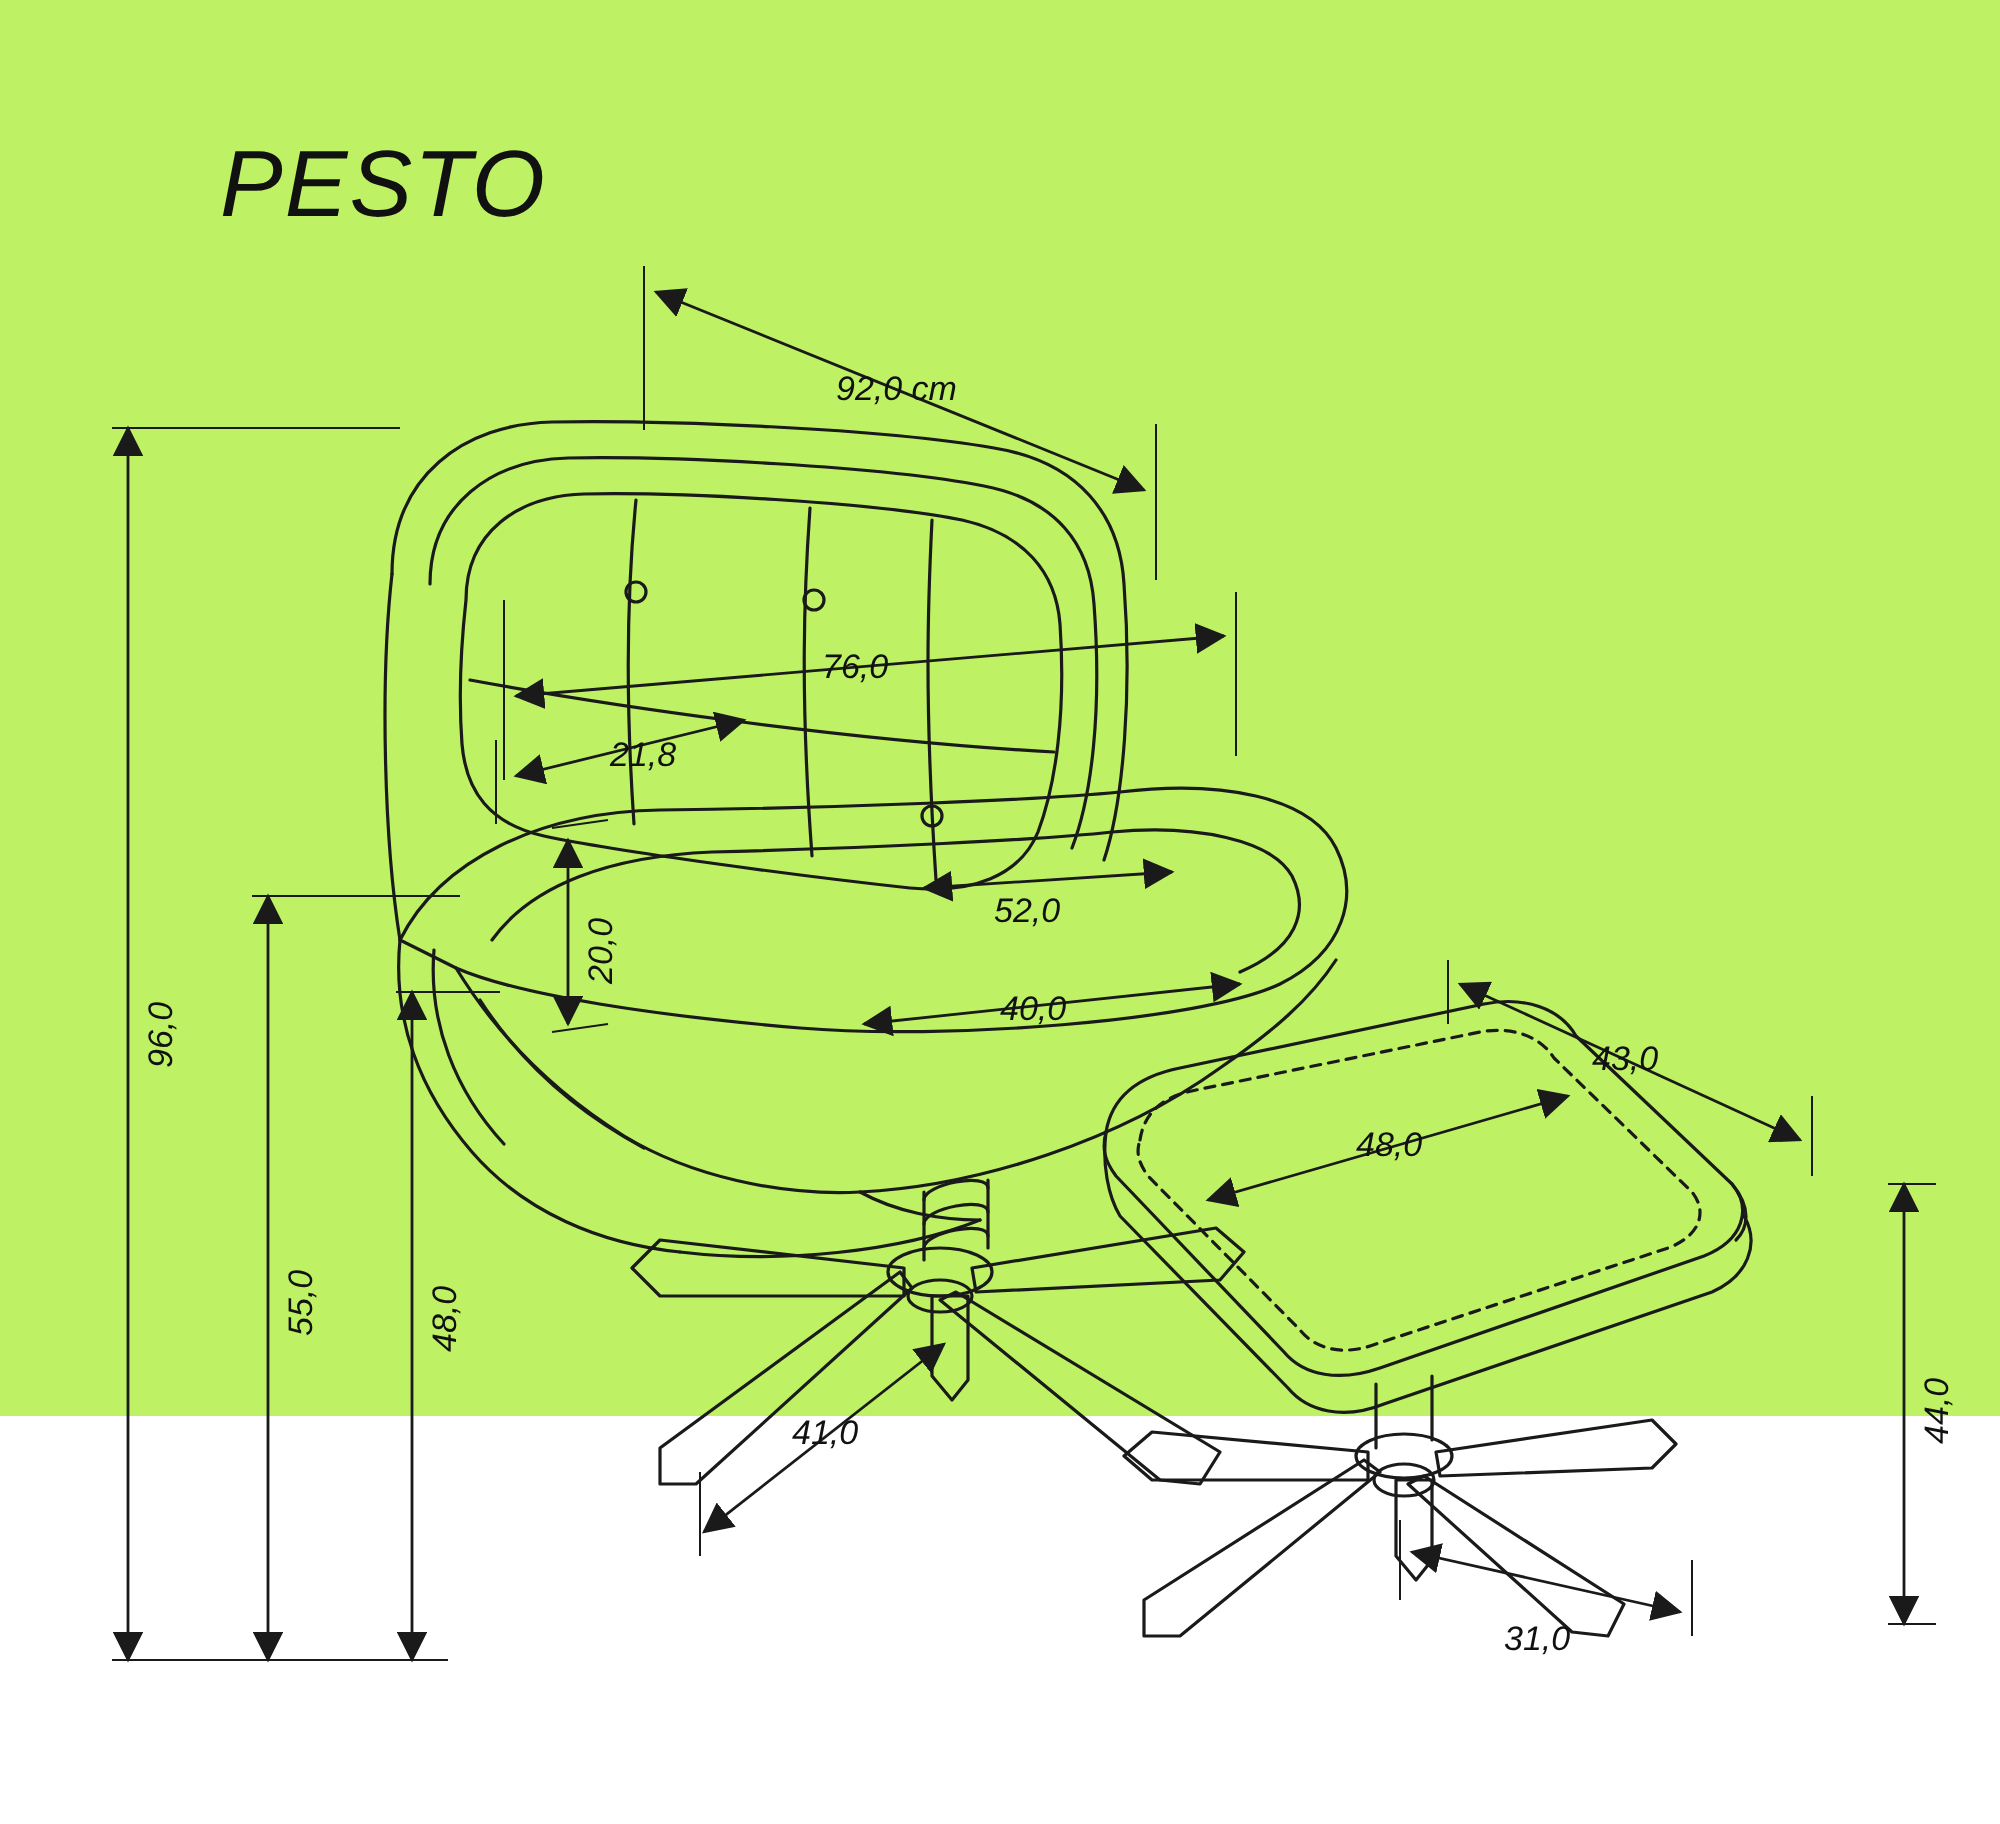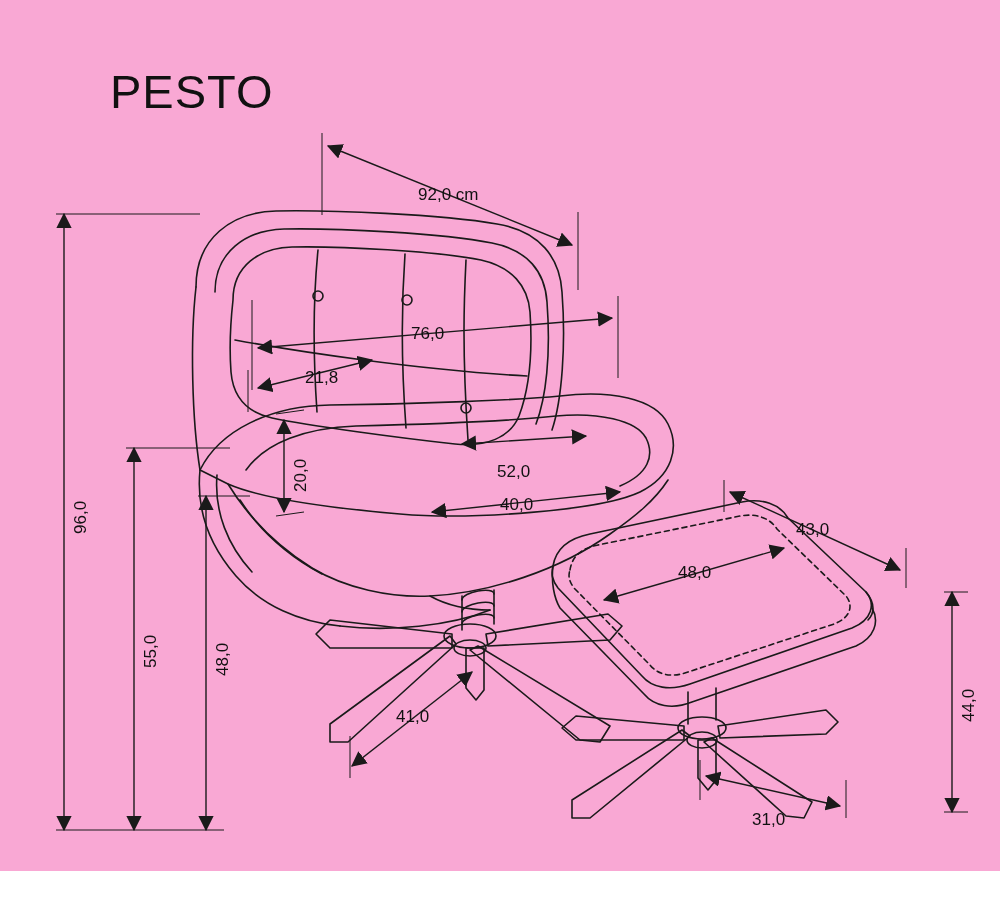--- a/index.html
+++ b/index.html
@@ -10,22 +10,23 @@
   body {
     width: 1000px;
     height: 912px;
     font-family: "Liberation Sans", sans-serif;
     color: #1a1a1a;
     overflow: hidden;
   }
   #sheet {
     position: relative;
     width: 1000px;
-    height: 871px;
-    background: #f9a8d4;
+    height: 708px;
+    background: #bef264;
+    font-style: italic;
   }
   #drawing {
     position: absolute;
     left: 0;
     top: 0;
     width: 1000px;
     height: 912px;
   }
   .product-title {
     position: absolute;
@@ -191,21 +192,21 @@
 
       <line x1="700" y1="760" x2="700" y2="800" stroke-width="1"></line>
       <line x1="846" y1="780" x2="846" y2="818" stroke-width="1"></line>
       <line x1="706" y1="776" x2="840" y2="806" marker-start="url(#arrow)" marker-end="url(#arrow)"></line>
     </g>
   </svg>
 
   <div class="dim-label" style="left:418px; top:186px;">92,0 cm</div>
   <div class="dim-label" style="left:411px; top:325px;text-align:center;">76,0</div>
   <div class="dim-label" style="left:305px; top:369px;">21,8</div>
-  <div class="dim-label" style="left:497px; top:463px;">52,0</div>
+  <div class="dim-label" style="left:497px; top:447px;">52,0</div>
   <div class="dim-label" style="left:500px; top:496px;">40,0</div>
   <div class="dim-label vertical" style="left:292px; top:492px;">20,0</div>
   <div class="dim-label vertical" style="left:72px; top:534px;">96,0</div>
   <div class="dim-label vertical" style="left:142px; top:668px;">55,0</div>
   <div class="dim-label vertical" style="left:214px; top:676px;">48,0</div>
   <div class="dim-label" style="left:396px; top:708px;text-align:center;">41,0</div>
   <div class="dim-label" style="left:796px; top:521px;">43,0</div>
   <div class="dim-label" style="left:678px; top:564px;">48,0</div>
   <div class="dim-label vertical" style="left:960px; top:722px;">44,0</div>
   <div class="dim-label" style="left:752px; top:775px;margin-top:36px;">31,0</div>

